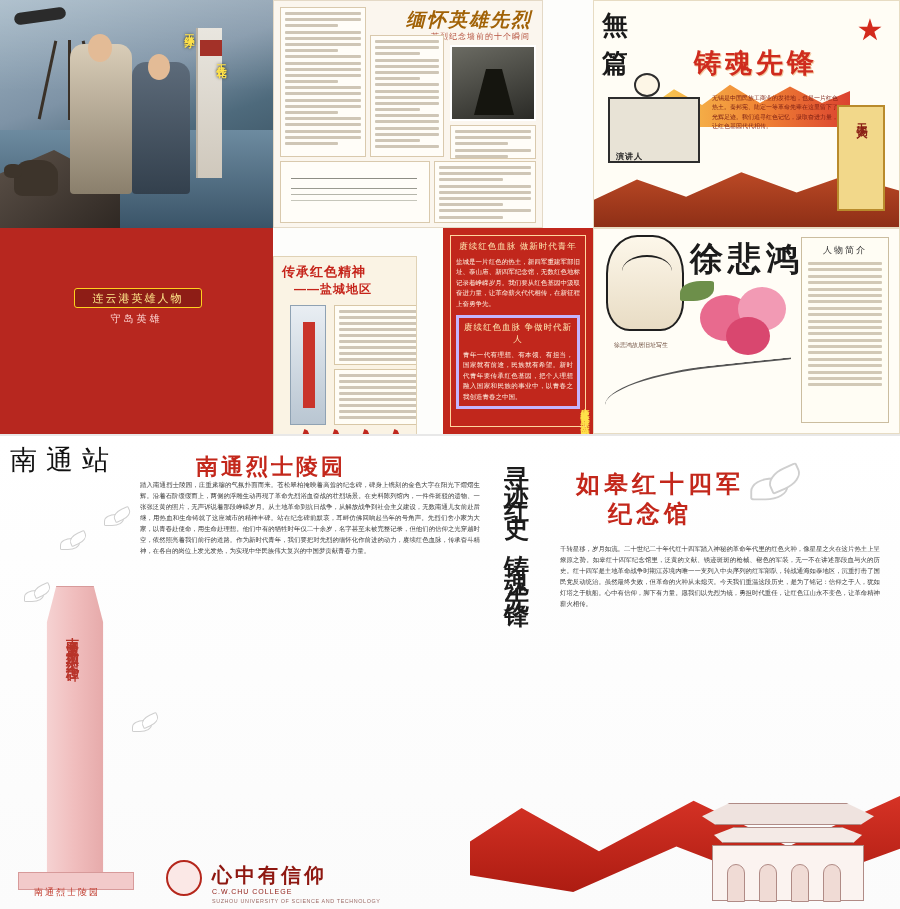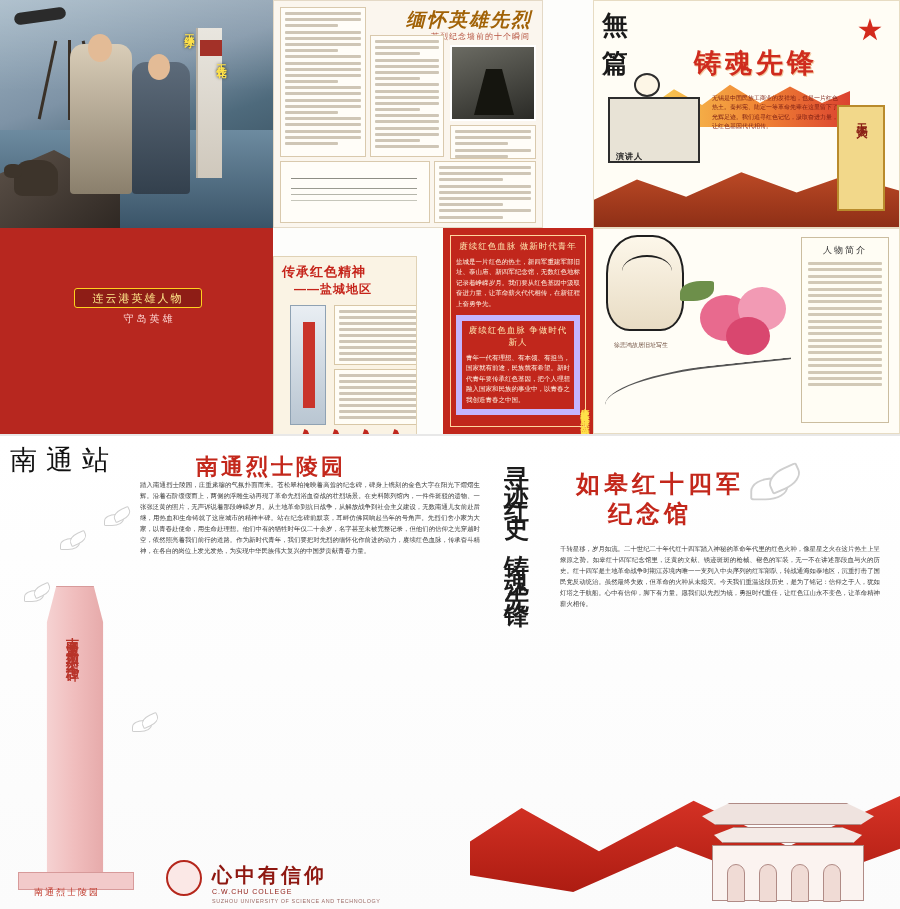--- a/index.html
+++ b/index.html
@@ -79,21 +79,21 @@
     letter-spacing: 6px;
     font-family: "DejaVu Sans", sans-serif;
     text-shadow: 2px 2px 0 #8c1a14;
   }
   #p1 .sub-badge {
     position: absolute; left: 74px; top: 288px; width: 128px; height: 20px;
     background: #8e1d16; border: 1px solid #ffd21e; border-radius: 3px;
     color: #ffe88a; font-size: 11px; text-align: center; line-height: 19px; letter-spacing: 2px;
   }
   #p1 .sub-label {
-    position: absolute; left: 13px; top: 312px; width: 273px; text-align: center;
+    position: absolute; left: 0; top: 312px; width: 273px; text-align: center;
     color: #ffd9d6; font-size: 10px; letter-spacing: 3px;
   }
   #p1 .body-box {
     position: absolute; left: 14px; top: 330px; width: 245px; height: 92px;
     border: 1px solid #e8a49e; padding: 7px 9px;
     color: #ffe9e7; font-size: 8.2px; line-height: 1.62; text-align: justify;
     font-family: "DejaVu Sans", sans-serif;
   }
 
   
@@ -161,21 +161,21 @@
   #p3 .silhouettes i:nth-child(4) { left: 106px; }
 
   
   #p4 { left: 443px; top: 228px; width: 150px; height: 206px; background: #c1271c; }
   #p4 .inner {
     position: absolute; left: 7px; top: 7px; right: 7px; bottom: 7px;
     border: 1px solid #ffd6a0; padding: 5px;
   }
   #p4 .hdr { font-size: 8.5px; color: #ffe7b0; text-align: center; letter-spacing: 1px; margin-bottom: 4px; }
   #p4 .txt { font-size: 6.5px; color: #fff2e3; line-height: 1.6; text-align: justify; font-family: "DejaVu Sans", sans-serif; }
-  #p4 .box2 { margin-top: 6px; border: 6px solid #c4b5fd; padding: 4px; }
+  #p4 .box2 { margin-top: 6px; border: 3px solid #c4b5fd; padding: 4px; }
   #p4 .vside {
     position: absolute; right: 2px; bottom: 4px; writing-mode: vertical-rl;
     font-size: 9px; color: #ffe24a; letter-spacing: 2px; font-weight: bold;
   }
 
   
   #p5 { left: 593px; top: 0; width: 307px; height: 228px; background: #fffdf5; border: 1px solid #e7dcc3; }
   #p5 .wuxi {
     position: absolute; left: 8px; top: 10px;
     font-size: 26px; color: #1a1a1a; font-weight: bold; line-height: 1.15;
@@ -508,20 +508,21 @@
     <div class="speaker-head"></div>
     <div class="podium-label">演讲人</div>
     <div class="redtext">无锡是中国民族工商业的发祥地，也是一片红色热土。秦邦宪、陆定一等革命先辈在这里留下了光辉足迹。我们追寻红色记忆，汲取奋进力量，让红色基因代代相传。</div>
     <div class="scroll">
         <span>无锡人</span>
       </div>
   </div>
 
   <div class="panel" id="p6">
     <div class="portrait"></div>
+    <div class="name">徐悲鸿</div>
     <div class="peony">
         <i></i>
         <i></i>
         <i></i>
       </div>
     <div class="leaf"></div>
     <div class="branch"></div>
     <div class="cap">徐悲鸿故居旧址写生</div>
     <div class="card">
       <div class="ttl">人物简介</div>

